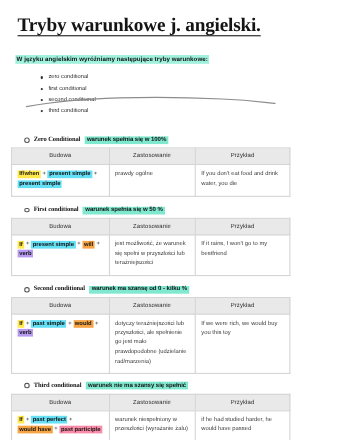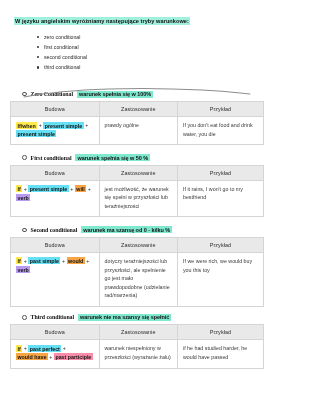--- a/index.html
+++ b/index.html
@@ -173,20 +173,23 @@
   .hl-pink     { background: #f98ca8; color: #141414; }
 
   .sec-gap { height: 9px; }
   .sec-gap-sm { height: 7px; }
 </style>
 </head>
 <body>
 
 <div class="page">
 
+  <div class="title-wrap">
+    <div class="doc-title">Tryby warunkowe j. angielski.</div>
+  </div>
 
   <div class="intro-wrap">
     <span class="intro-line">W języku angielskim wyróżniamy następujące tryby warunkowe:</span>
     <ul class="cond-list">
       <li>zero conditional</li>
       <li>first conditional</li>
       <li>second conditional</li>
       <li>third conditional</li>
     </ul>
   </div>

